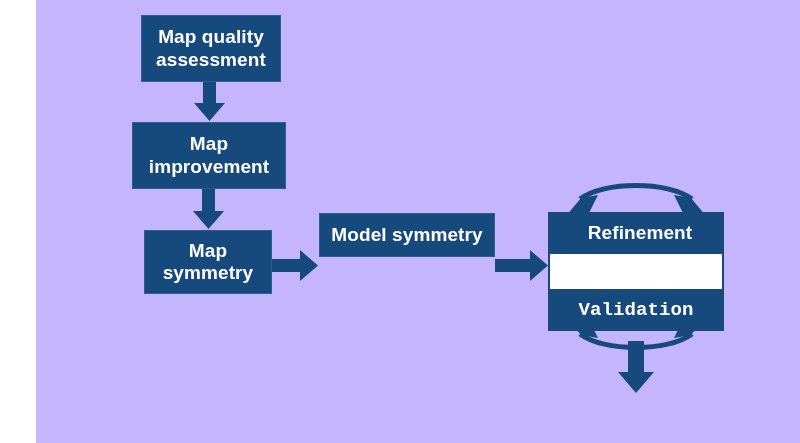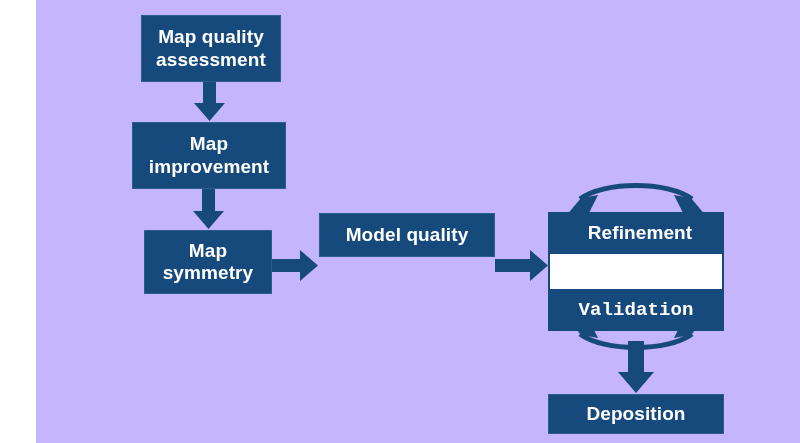--- a/index.html
+++ b/index.html
@@ -111,31 +111,28 @@
     <span class="label">Map
 improvement</span>
   </div>
 
   <div class="node" style="left:108px; top:230px; width:128px; height:64px;">
     <span class="label">Map
 symmetry</span>
   </div>
 
   <div class="node" style="left:283px; top:213px; width:176px; height:44px;">
-    <span class="label">Model quality</span>
+    <span class="label">Model symmetry</span>
   </div>
 
 
   <div class="cycle-frame" style="left:512px; top:212px; width:176px; height:119px;"></div>
 
   <div class="node" style="left:512px; top:212px; width:176px; height:42px; border:none;padding-left:14px;">
     <span class="label">Refinement</span>
   </div>
 
   <div class="node" style="left:512px; top:289px; width:176px; height:42px; border:none;font-family:Liberation Mono, monospace;">
     <span class="label">Validation</span>
   </div>
 
-  <div class="node" style="left:512px; top:394px; width:176px; height:40px;">
-    <span class="label">Deposition</span>
-  </div>
 
 </div>
 
 </body></html>

